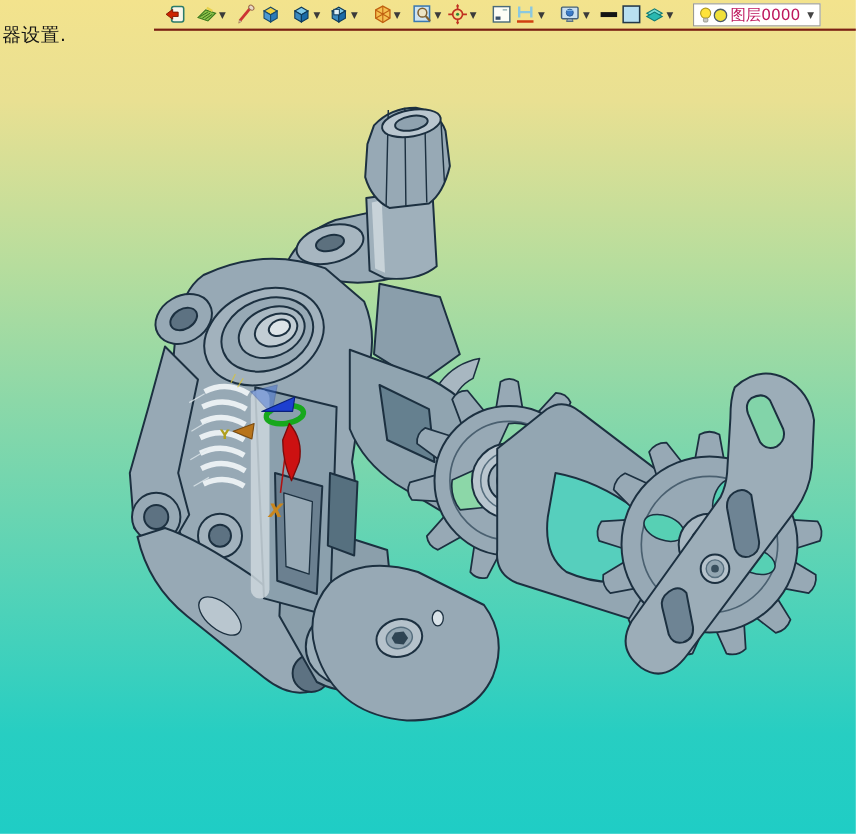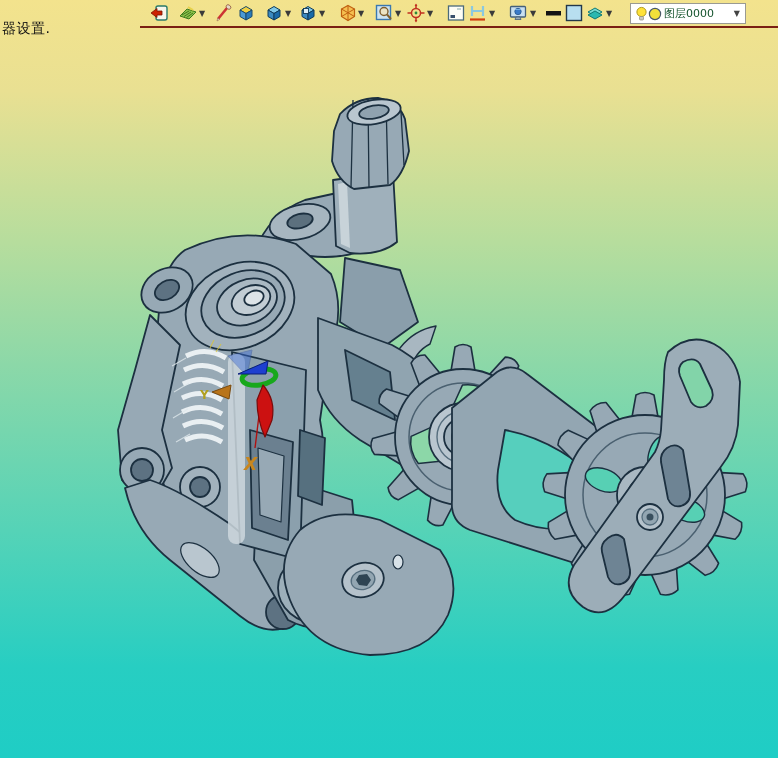--- a/index.html
+++ b/index.html
@@ -5,27 +5,27 @@
   html,body{margin:0;padding:0;}
   body{
     width:778px;height:758px;overflow:hidden;position:relative;
     font-family:"DejaVu Sans","Liberation Sans",sans-serif;
     background:linear-gradient(180deg,#f3e38d 0%,#e9e092 12%,#b6dd9d 32%,#8cd8a8 48%,#55d3b7 70%,#27cec2 88%,#1fcdc5 100%);
   }
   #toolbar{position:absolute;left:0;top:0;width:778px;height:28px;z-index:5;}
   #tb-sep{position:absolute;left:140px;right:0;top:26px;height:2px;background:#7b2013;}
   .tb-btn{position:absolute;top:3px;width:20px;height:20px;cursor:pointer;}
   .dd{position:absolute;top:9px;width:9px;height:10px;font-size:8px;line-height:10px;color:#3a3a3a;cursor:pointer;}
-  #status-prompt{position:absolute;left:2px;top:20px;z-index:6;font-size:14px;color:#141414;letter-spacing:0.5px;}
+  #status-prompt{position:absolute;left:2px;top:20px;z-index:6;font-size:17px;color:#141414;letter-spacing:0.5px;}
   #layer-combo{
     position:absolute;left:630px;top:3px;width:116px;height:21px;z-index:6;
     background:#ffffff;border:1px solid #9a9a92;display:flex;align-items:center;
     box-sizing:border-box;padding-left:4px;cursor:pointer;
   }
-  #layer-combo .lbl{font-size:11px;color:#14532d;white-space:nowrap;margin-left:2px;}
+  #layer-combo .lbl{font-size:14px;color:#be185d;white-space:nowrap;margin-left:2px;}
   #layer-combo .combo-arrow{margin-left:auto;margin-right:5px;font-size:8px;color:#444;}
   #viewport{position:absolute;left:0;top:0;width:778px;height:758px;z-index:1;}
 </style>
 </head>
 <body>
 
 <span id="status-prompt">器设置.</span>
 
 <div id="toolbar">
 

